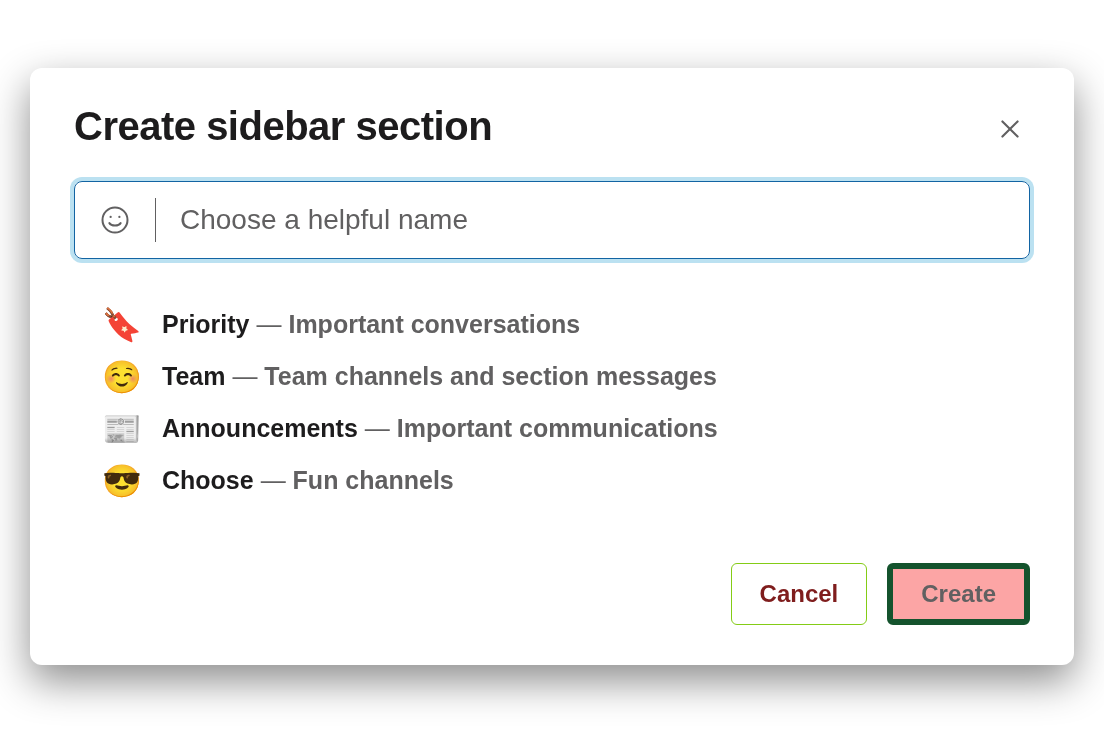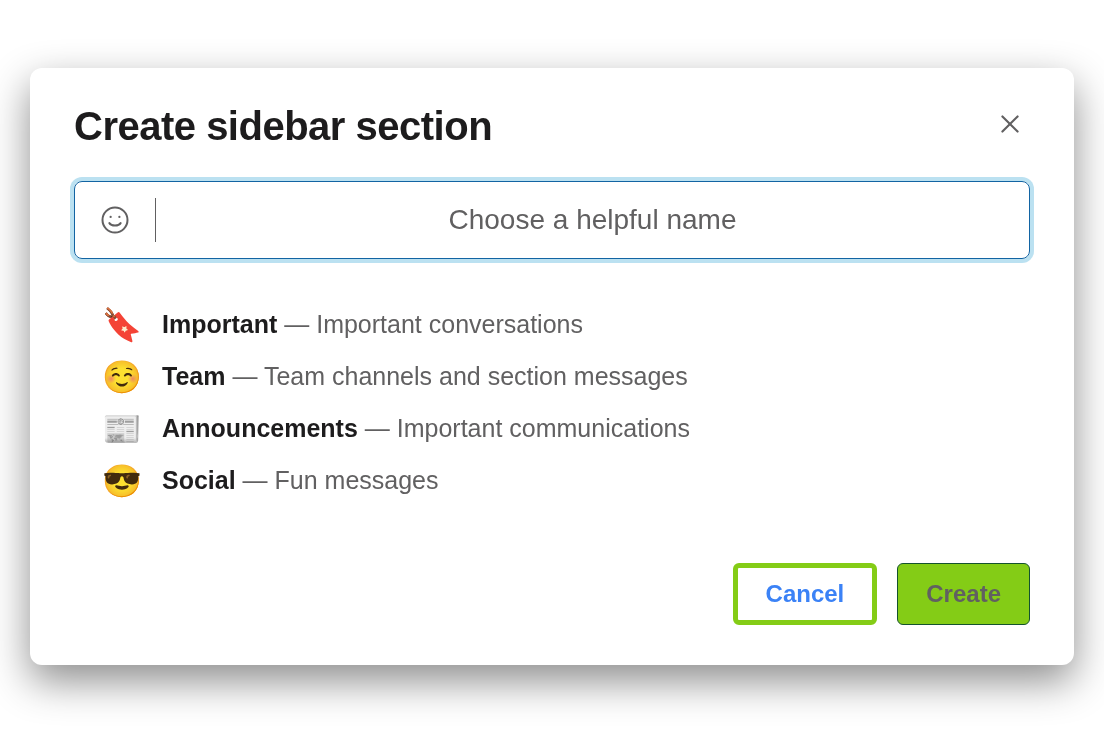--- a/index.html
+++ b/index.html
@@ -19,21 +19,21 @@
     .modal {
       width: 1044px;
       background: #ffffff;
       border-radius: 12px;
       padding: 36px 44px 40px 44px;
       box-shadow: 0 16px 40px rgba(0,0,0,0.45);
       position: relative;
     }
     .modal-header {
       display: flex;
-      align-items: flex-start;
+      align-items: flex-end;
       justify-content: space-between;
       margin-bottom: 32px;
     }
     .title {
       font-size: 40px;
       font-weight: 900;
       color: #1d1c1d;
       letter-spacing: -0.5px;
     }
     .close-btn {
@@ -78,21 +78,20 @@
       margin: 16px 0;
     }
     .text-input {
       flex: 1;
       border: none;
       outline: none;
       font-size: 28px;
       padding: 0 24px;
       color: #404040;
       background: transparent;
-      text-align: center;
     }
     .text-input::placeholder {
       color: #616061;
     }
     .suggestions {
       padding-left: 28px;
       margin-bottom: 56px;
     }
     .suggestion {
       display: flex;
@@ -113,46 +112,46 @@
     }
     .sug-name {
       font-weight: 700;
     }
     .sug-dash {
       color: #616061;
       font-weight: 400;
     }
     .sug-desc {
       color: #616061;
-      font-weight: 400;
+      font-weight: 700;
     }
     .footer {
       display: flex;
       justify-content: flex-end;
       gap: 20px;
     }
     .btn {
       height: 62px;
       padding: 0 28px;
       font-size: 24px;
       font-weight: 700;
       border-radius: 6px;
       cursor: pointer;
       display: flex;
       align-items: center;
       justify-content: center;
     }
     .btn-cancel {
       background: #ffffff;
-      border: 5px solid #84cc16;
-      color: #3b82f6;
+      border: 1px solid #84cc16;
+      color: #7f1d1d;
     }
     .btn-create {
-      background: #84cc16;
-      border: 1px solid #14532d;
+      background: #fca5a5;
+      border: 6px solid #14532d;
       color: #616061;
     }
   </style>
 </head>
 <body>
 
 <div class="modal">
   <div class="modal-header">
     <h1 class="title">Create sidebar section</h1>
     <div class="close-btn">
@@ -173,39 +172,39 @@
       </svg>
     </div>
     <div class="sep"></div>
     <input class="text-input" type="text" placeholder="Choose a helpful name" style="">
   </div>
 
   <div class="suggestions">
     <div class="suggestion">
       <span class="sug-icon">🔖</span>
       <span class="sug-text">
-        <span class="sug-name">Important</span><span class="sug-dash"> — </span><span class="sug-desc">Important conversations</span>
+        <span class="sug-name">Priority</span><span class="sug-dash"> — </span><span class="sug-desc">Important conversations</span>
       </span>
     </div>
     <div class="suggestion">
       <span class="sug-icon">☺️</span>
       <span class="sug-text">
         <span class="sug-name">Team</span><span class="sug-dash"> — </span><span class="sug-desc">Team channels and section messages</span>
       </span>
     </div>
     <div class="suggestion">
       <span class="sug-icon">📰</span>
       <span class="sug-text">
         <span class="sug-name">Announcements</span><span class="sug-dash"> — </span><span class="sug-desc">Important communications</span>
       </span>
     </div>
     <div class="suggestion">
       <span class="sug-icon">😎</span>
       <span class="sug-text">
-        <span class="sug-name">Social</span><span class="sug-dash"> — </span><span class="sug-desc">Fun messages</span>
+        <span class="sug-name">Choose</span><span class="sug-dash"> — </span><span class="sug-desc">Fun channels</span>
       </span>
     </div>
   </div>
 
   <div class="footer">
     <button class="btn btn-cancel">Cancel</button>
     <button class="btn btn-create">Create</button>
   </div>
 </div>
 

